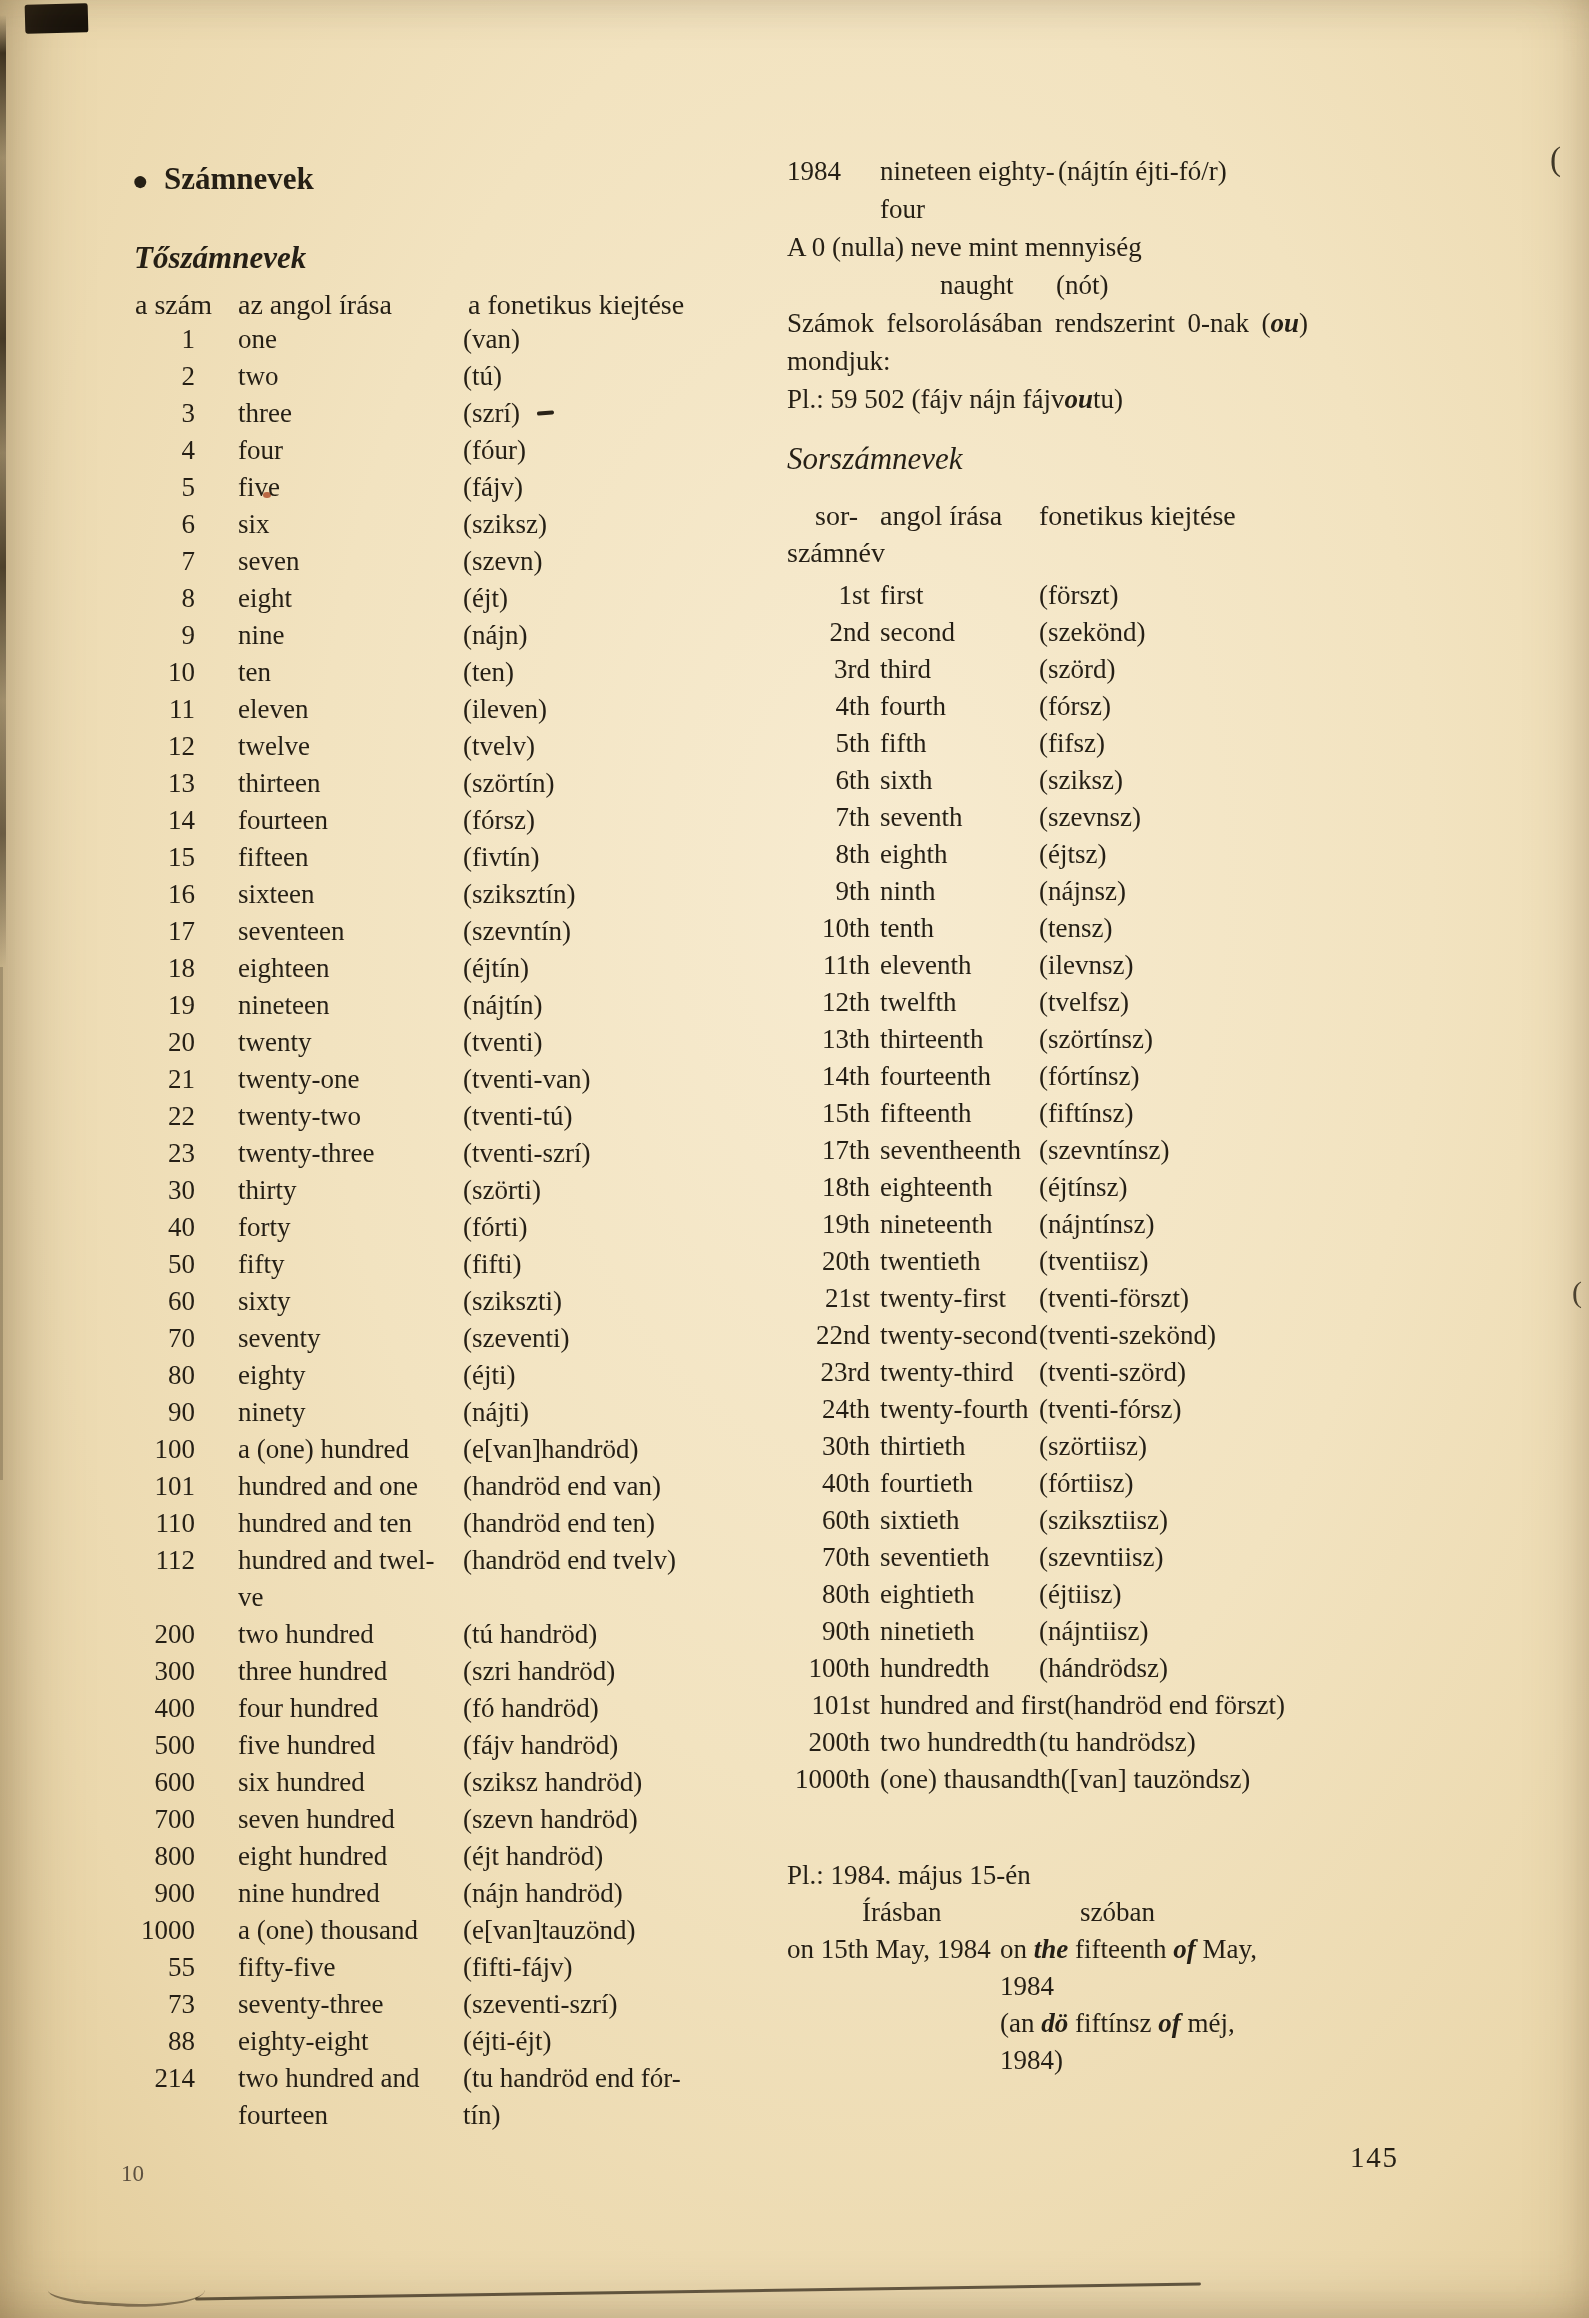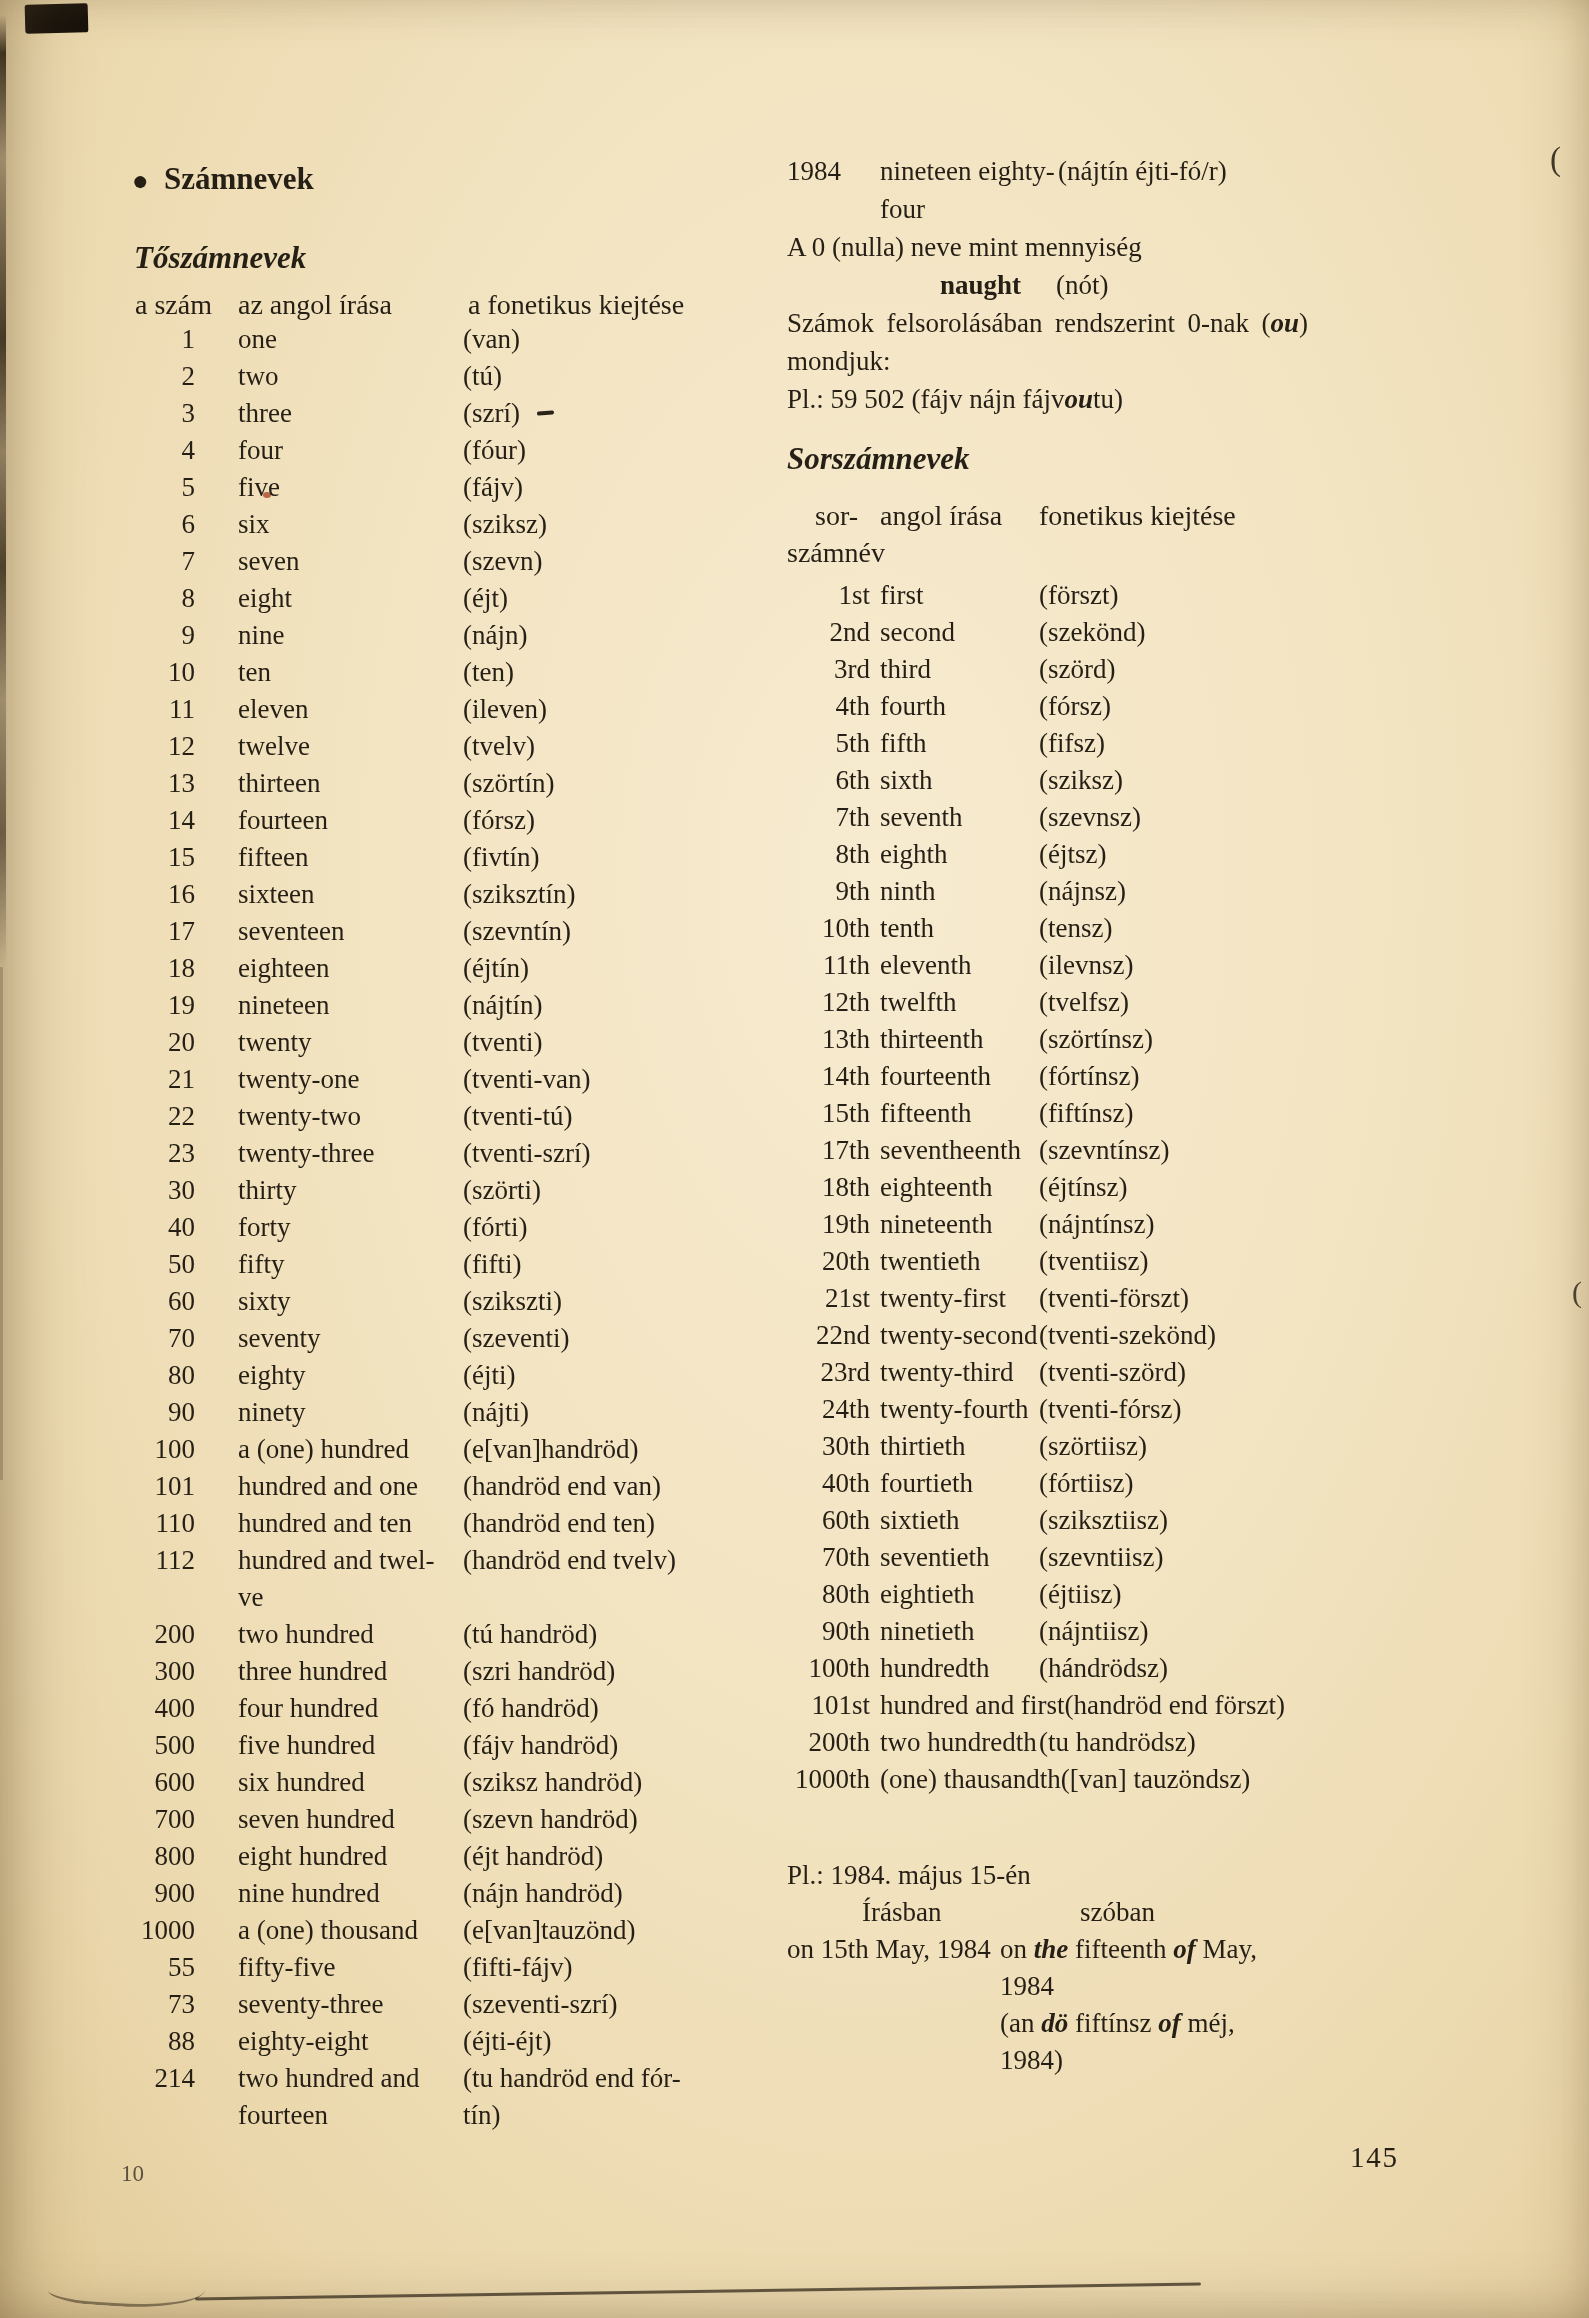--- a/index.html
+++ b/index.html
@@ -33,23 +33,23 @@
   .l-table .row{display:flex;height:37px;line-height:37px;white-space:nowrap;}
   .l-table .num{flex:0 0 97px;text-align:right;}
   .l-table .en{margin-left:43px;min-width:225px;}
 
   
   .r-intro{position:absolute;left:787px;top:152px;font-size:27px;line-height:38px;white-space:nowrap;}
   .r-intro .iline{height:38px;display:flex;}
   .ynum{flex:0 0 83px;text-align:left;}
   .yen{margin-left:10px;min-width:178px;}
   .ind-four{margin-left:93px;}
-  .naught-w{margin-left:153px;min-width:116px;font-weight:bold;}
+  .naught-w{margin-left:153px;min-width:116px;}
   .jt7{word-spacing:5.8px;}
-  .r-subtitle{position:absolute;left:787px;top:441px;font-size:31px;font-weight:bold;font-style:italic;white-space:nowrap;}
+  .r-subtitle{position:absolute;left:787px;top:441px;font-size:31px;font-weight:normal;font-style:italic;white-space:nowrap;}
   .r-header{position:absolute;left:787px;top:497px;font-size:28px;line-height:37px;white-space:nowrap;}
   .r-header .hline{display:flex;}
   .r-header .h1{width:93px;padding-left:28px;box-sizing:border-box;}
   .r-header .h2{width:159px;}
   .r-table{position:absolute;left:787px;top:577px;font-size:27px;}
   .r-table .row{display:flex;height:37px;line-height:37px;white-space:nowrap;}
   .r-table .num{flex:0 0 83px;text-align:right;}
   .r-table .en{margin-left:10px;min-width:159px;}
 
   .r-tail{position:absolute;left:787px;top:1857px;font-size:27px;line-height:37px;white-space:nowrap;}

